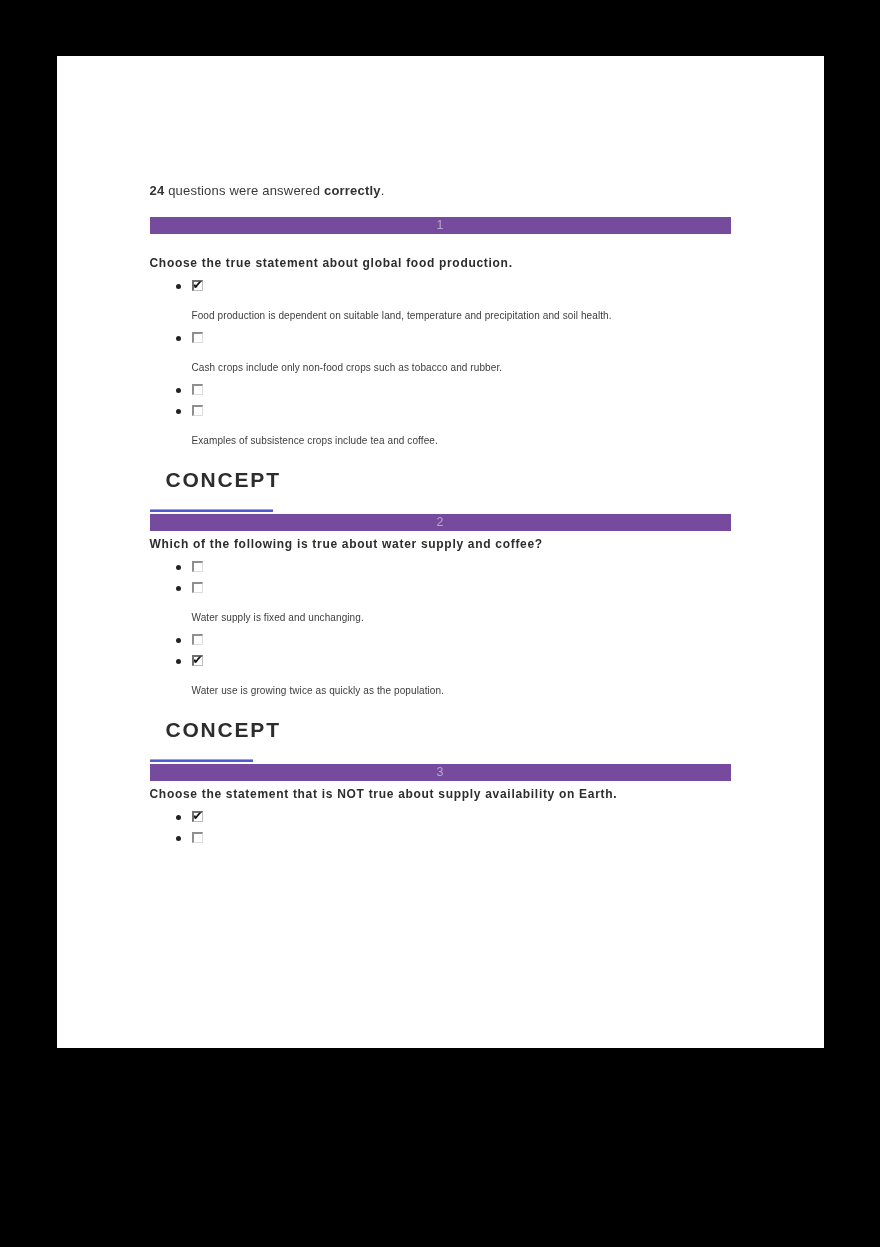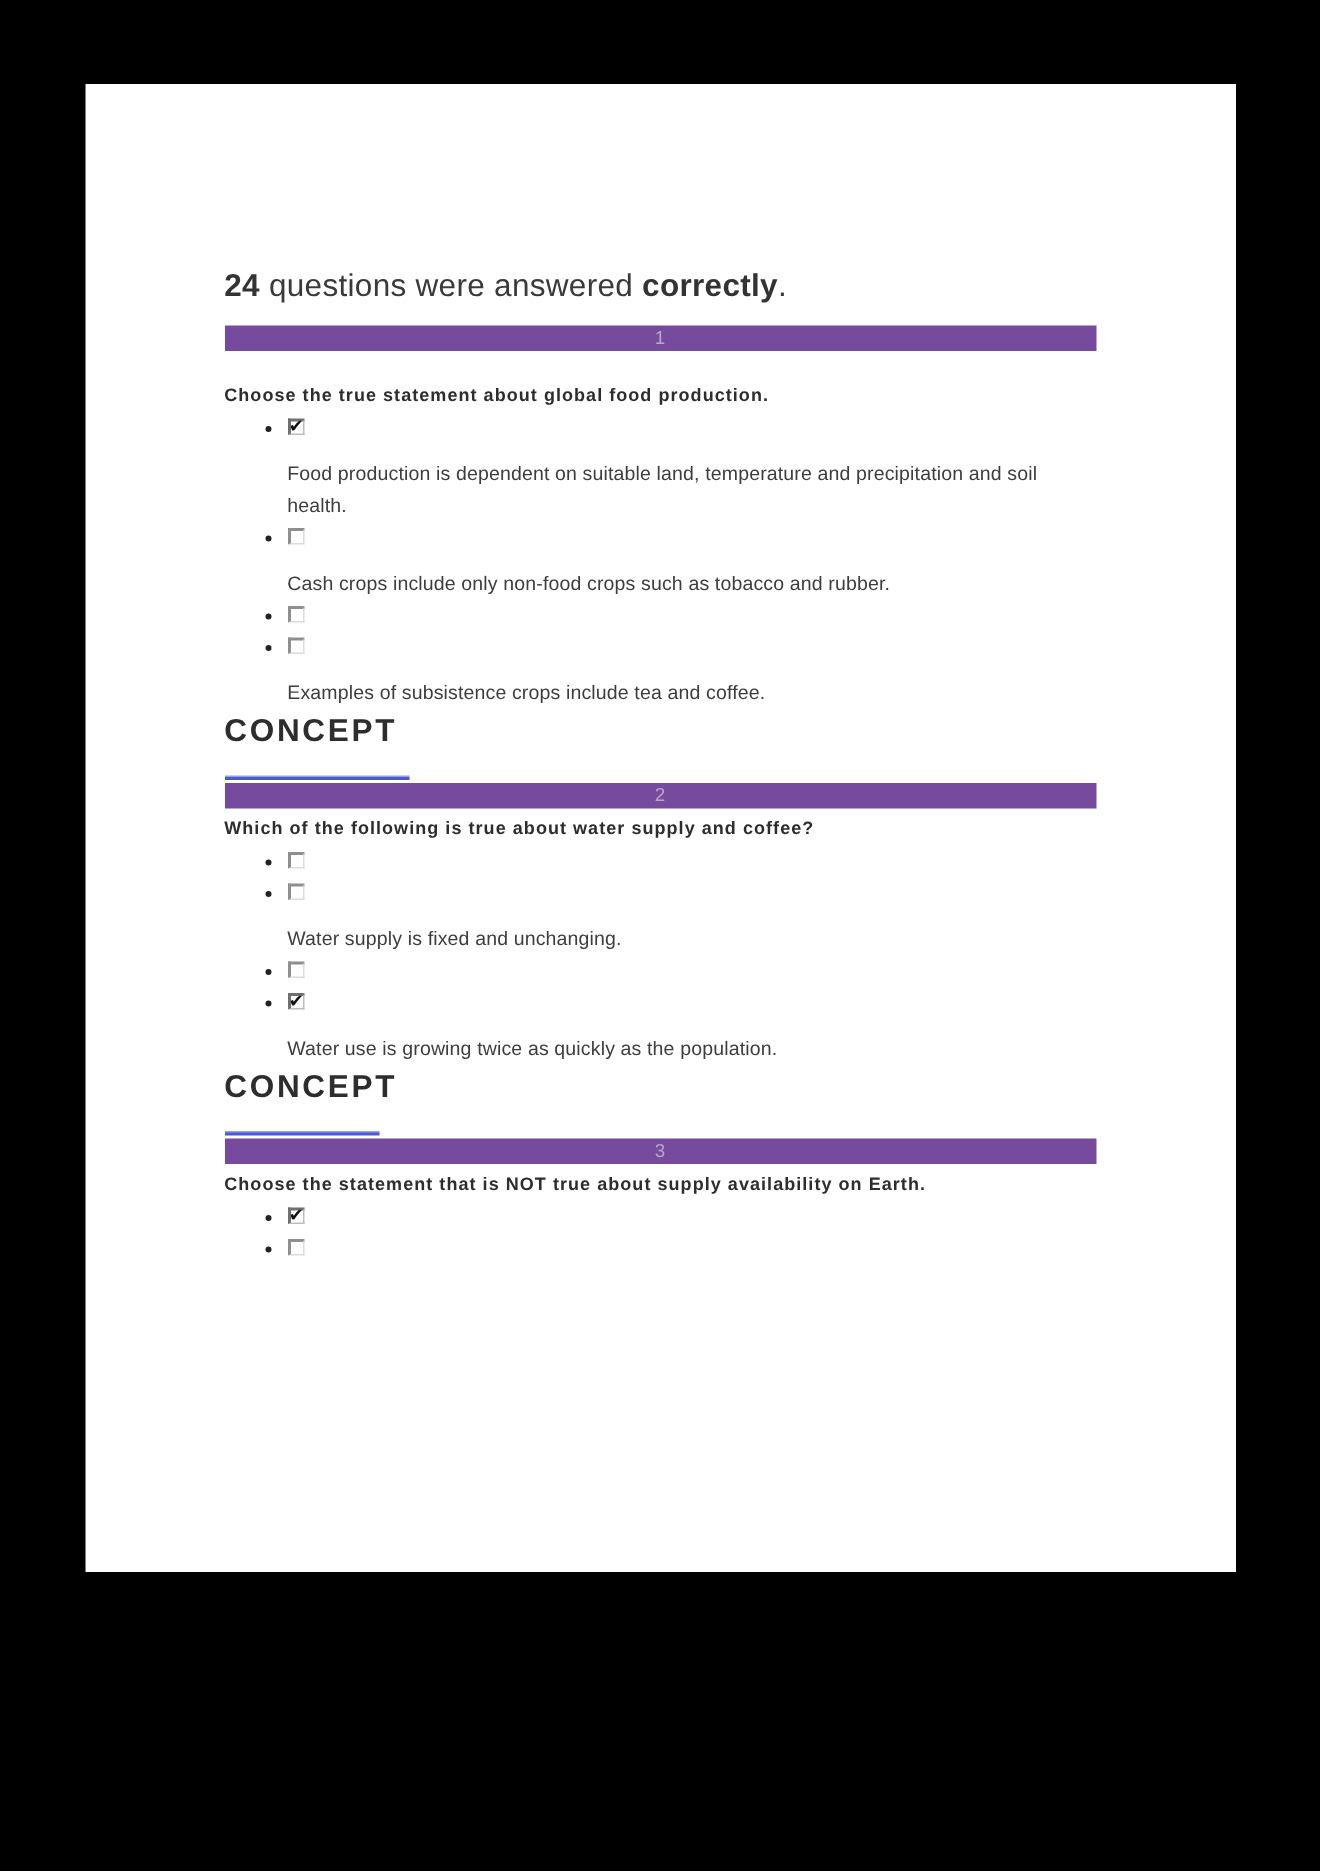--- a/index.html
+++ b/index.html
@@ -17,21 +17,21 @@
     width: 767px;
     height: 992px;
     margin: 56px auto 0 auto;
     background: #ffffff;
     box-sizing: border-box;
     padding: 124px 93px 0 93px;
   }
   
   .summary {
     margin: 0;
-    font-size: 21px;
+    font-size: 13px;
     line-height: 21px;
     color: #3a3a3a;
     letter-spacing: 0.2px;
   }
   .summary strong { color: #333333; }
 
   
   .question-banner {
     height: 17px;
     line-height: 17px;
@@ -82,29 +82,29 @@
     content: "\2714";
     position: absolute;
     top: -4px;
     left: -1px;
     font-size: 12px;
     font-weight: bold;
     color: #111111;
   }
   .option-text {
     margin-top: 10px;
-    font-size: 13px;
+    font-size: 10px;
     line-height: 21px;
     letter-spacing: 0.1px;
     color: #3d3d3d;
   }
 
   
   .concept-heading {
-    margin: 0;
+    margin: 16px;
     font-size: 21px;
     font-weight: 700;
     letter-spacing: 1.8px;
     line-height: 25px;
     color: #2d2d2d;
   }
   .concept-link {
     display: block;
     height: 2px;
     margin-top: 18px;

